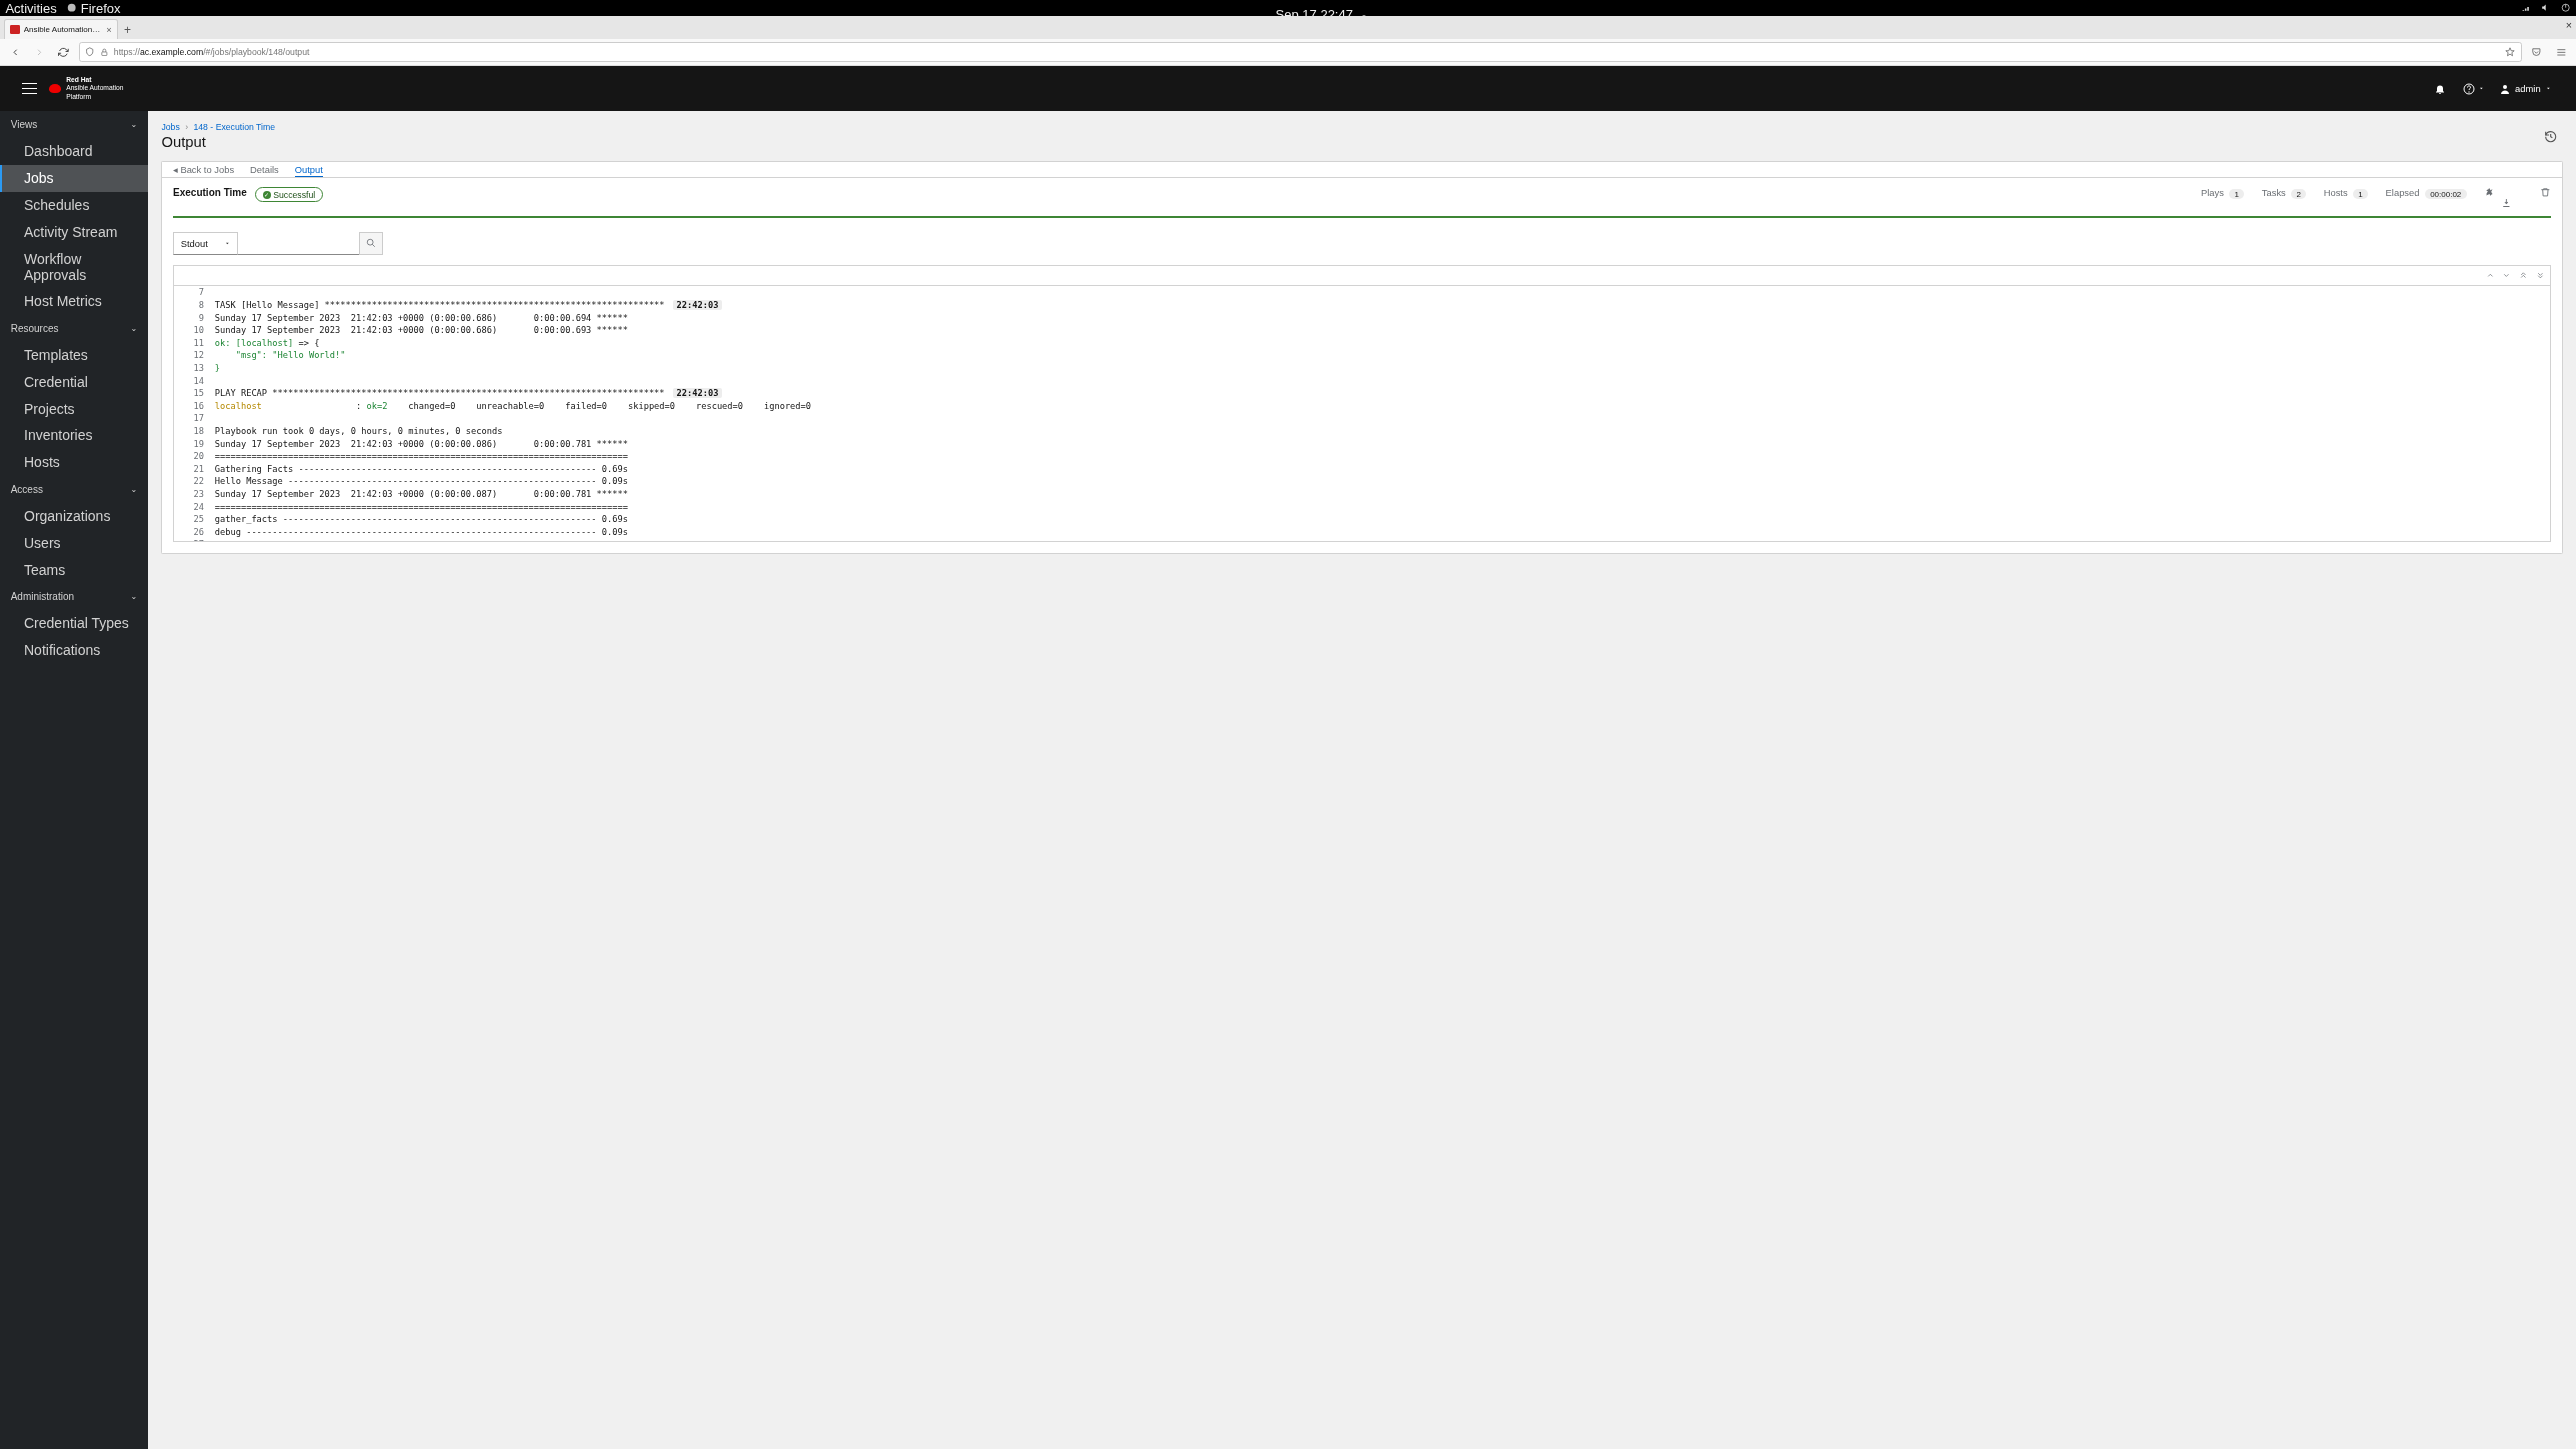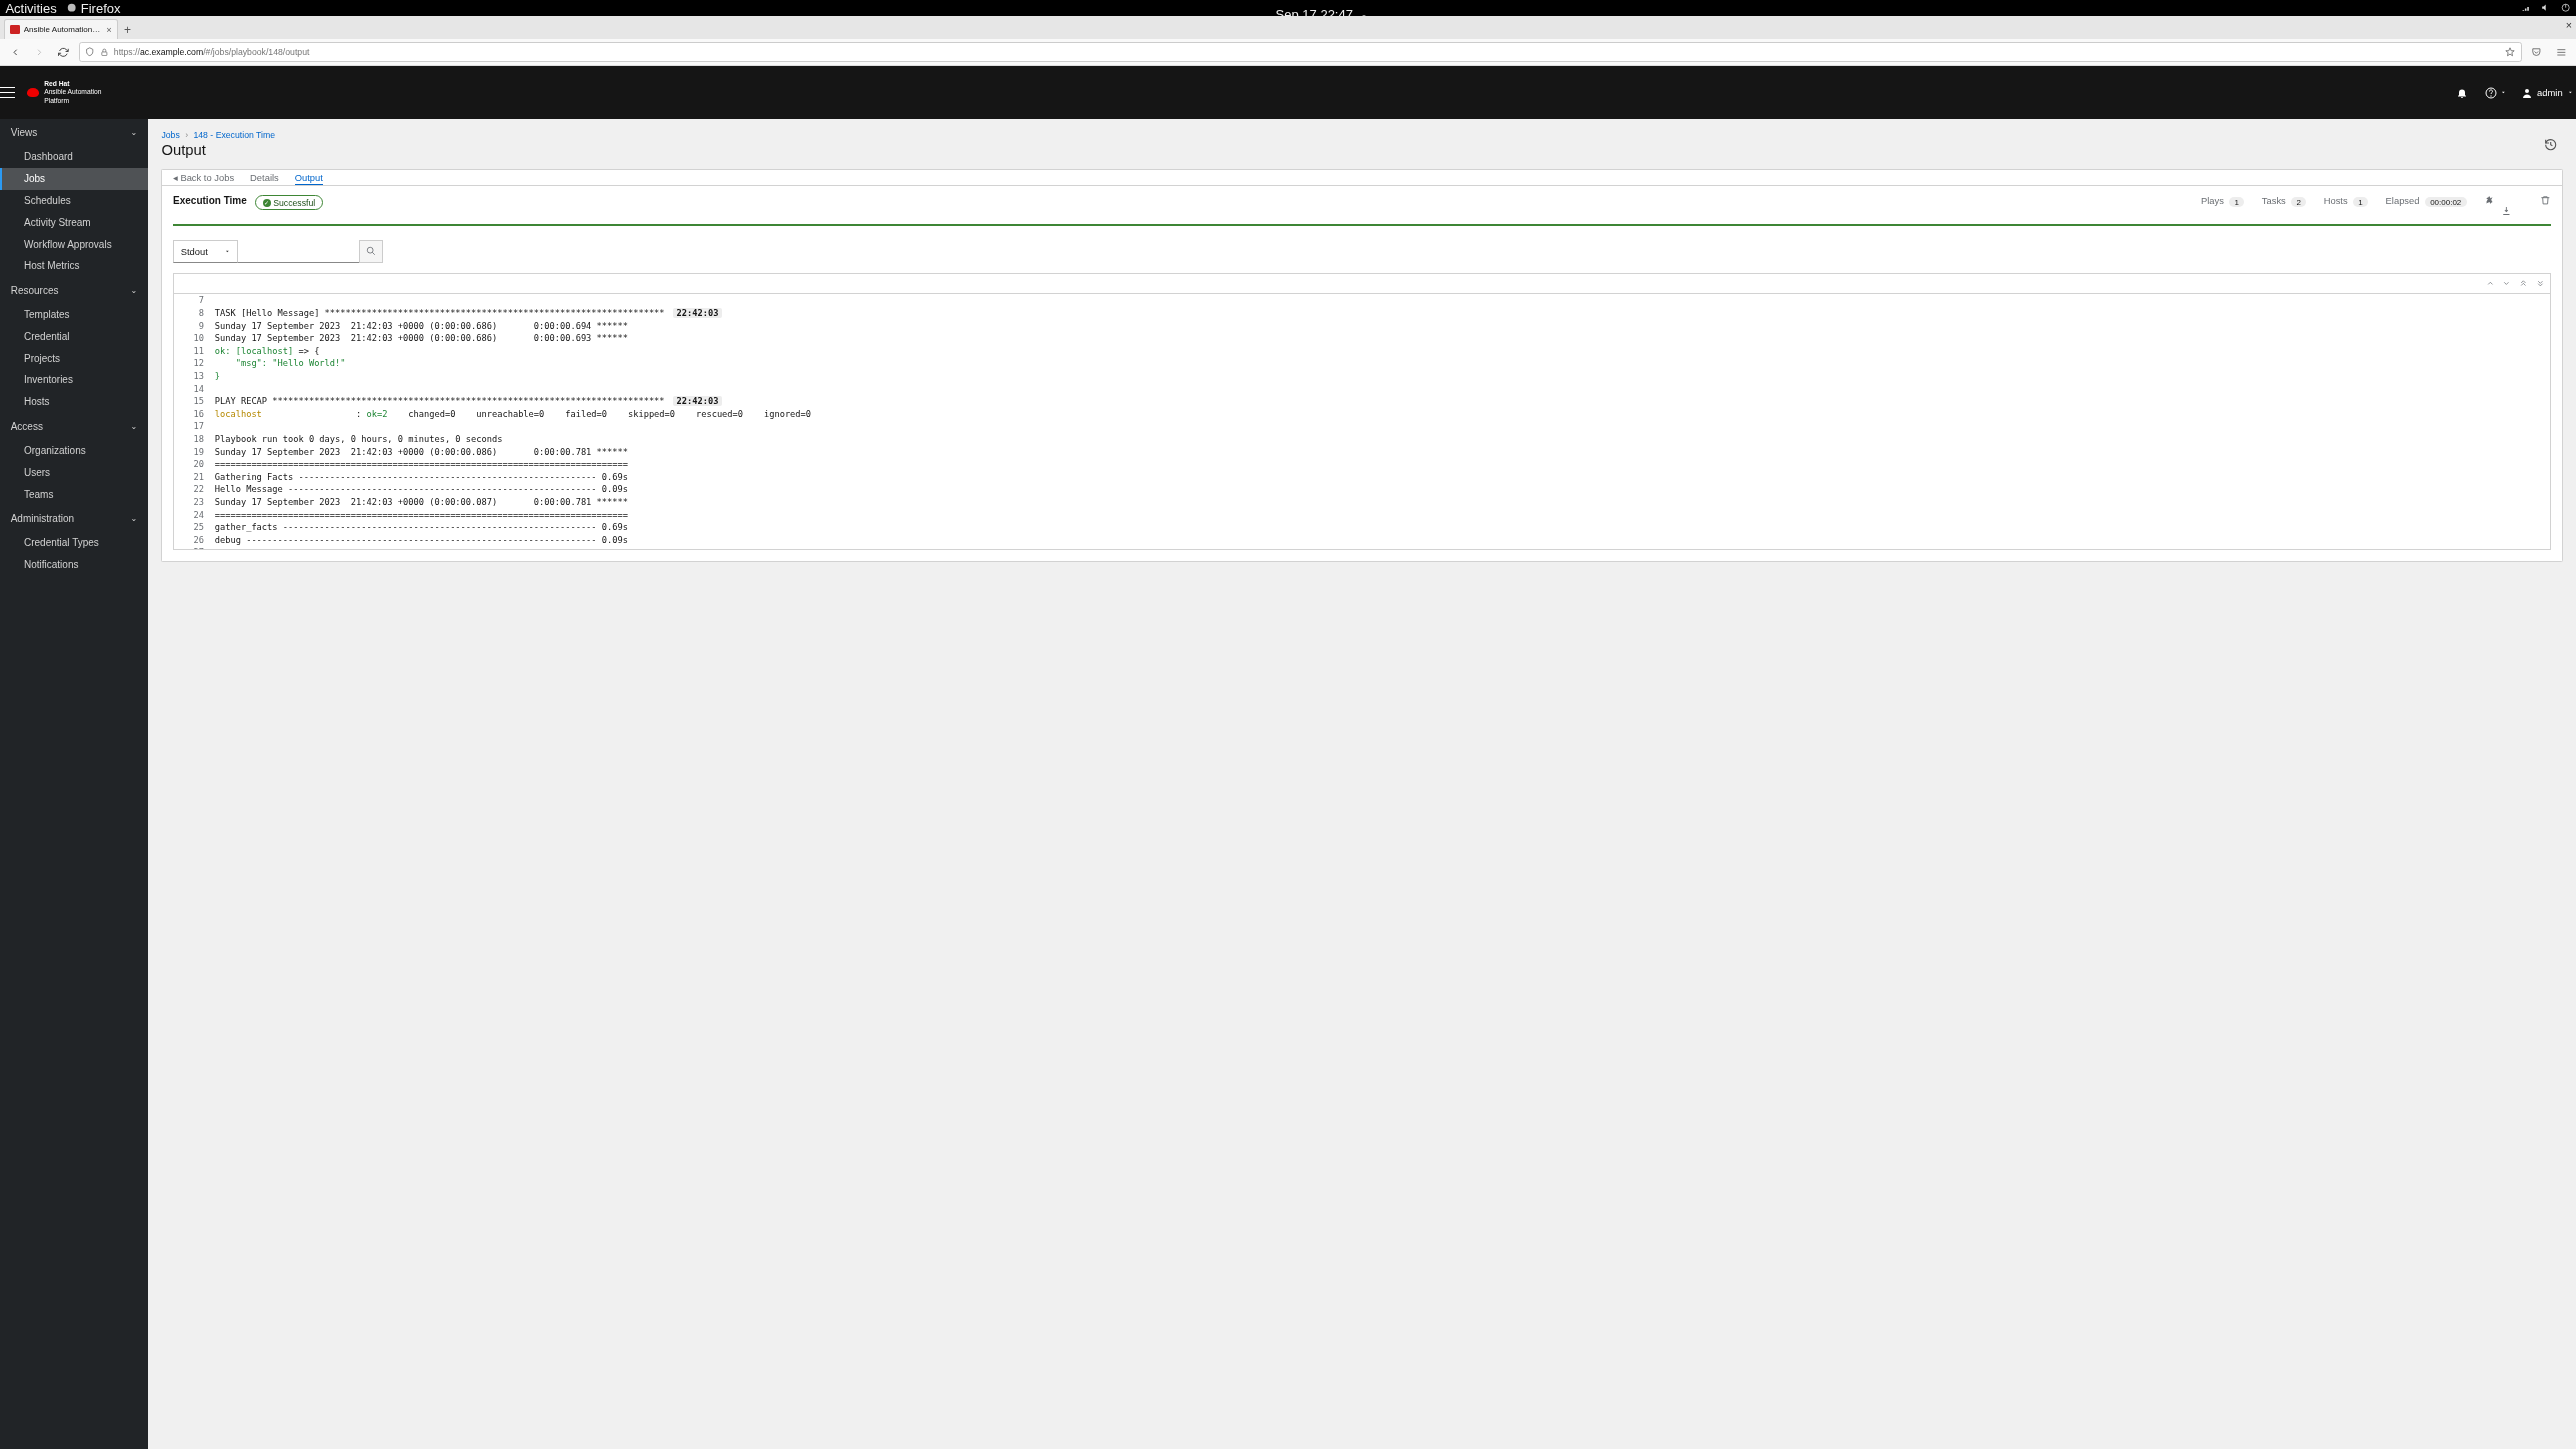--- a/index.html
+++ b/index.html
@@ -25,37 +25,37 @@
 .fx-toolbar { height: 27px; background: #f9f9f9; border-bottom: 0.7px solid #ddd; display: flex; align-items: center; padding: 0 5.4px; gap: 5.4px; }
 .fx-nav-btn { width: 19px; height: 19px; display:flex; align-items:center; justify-content:center; color:#333; border-radius:2.7px; }
 .fx-nav-btn.disabled { color: #bbb; }
 .fx-url { flex: 1; height: 20px; border: 0.7px solid #ccc; border-radius: 2.7px; background: #fff; display: flex; align-items: center; padding: 0 5.4px; gap: 5.4px; font-size: 8.7px; color: #555; }
 .fx-url .lock { color: #666; }
 .fx-url .domain { color: #111; }
 .fx-url .path { color: #777; }
 .fx-url .star { margin-left: auto; color: #666; }
 
 
-.app-header { height: 53px; background: #151515; color: #fff; display: flex; align-items: center; padding: 0 0; gap: 12px; }
+.app-header { height: 45px; background: #151515; color: #fff; display: flex; align-items: center; padding: 0 22px; gap: 12px; }
 .app-header .hamburger { width: 14.8px; height: 10.7px; display:flex; flex-direction:column; justify-content:space-between; cursor:pointer; }
 .app-header .hamburger span { height: 1.3px; background: #fff; }
 .app-header .logo { display: flex; align-items: center; gap: 5.4px; font-size: 6.7px; line-height: 1.2; }
 .app-header .logo .hat { width: 12px; height: 9.4px; background: #e00; border-radius: 50% 50% 40% 40%; }
 .app-header .spacer { flex: 1; }
 .app-header .head-icon { width: 21.5px; height: 21.5px; display:flex; align-items:center; justify-content:center; color:#fff; cursor:pointer; }
 .app-header .user { display:flex; align-items:center; gap:4px; cursor:pointer; padding: 0 2.7px; }
 
 
 .app-body { display: flex; height: calc(100vh - 16px - 23px - 27px - 39px); }
 
 
 .sidebar { width: 148px; background: #212427; color: #d2d2d2; overflow-y: auto; flex-shrink: 0; }
 .side-head { padding: 8px 10.7px; font-size: 10px; display:flex; align-items:center; justify-content:space-between; cursor:pointer; }
 .side-head .chev { font-size: 8px; }
-.side-item { padding: 5.4px 10.7px 5.4px 24px; font-size: 10px; cursor:pointer; color: #d2d2d2; }
+.side-item { padding: 5.4px 10.7px 5.4px 24px; font-size: 14px; cursor:pointer; color: #d2d2d2; }
 .side-item.active { background: #4f5255; border-left: 2px solid #2b9af3; padding-left: 22px; color: #fff; }
 
 
 .content { flex: 1; background: #f0f0f0; overflow-y: auto; padding: 10.7px 13.4px; position: relative; min-width: 0; }
 .breadcrumb { font-size: 8.7px; margin-bottom: 2.7px; display:flex; align-items:center; gap:5.4px; }
 .breadcrumb a { color: #06c; text-decoration: none; }
 .breadcrumb .sep { color: #888; }
 .page-title { font-size: 14.8px; font-weight: 400; margin-bottom: 10.7px; }
 .history-icon { position:absolute; top: 19px; right: 19px; color:#666; cursor:pointer; }
 

